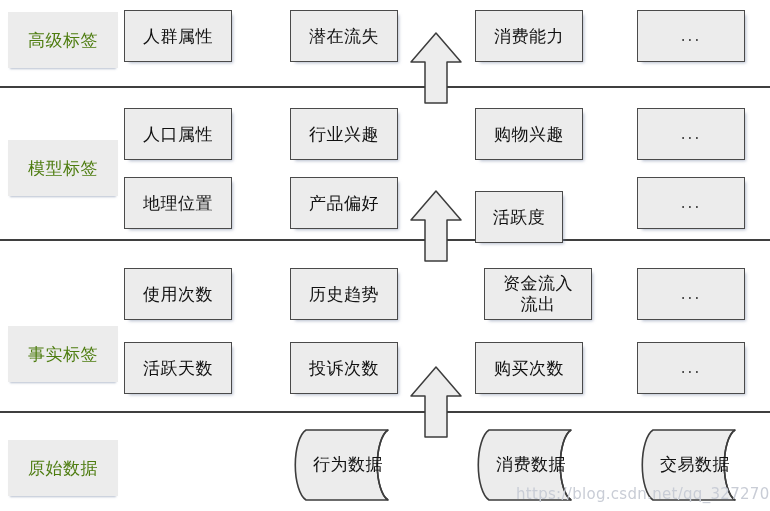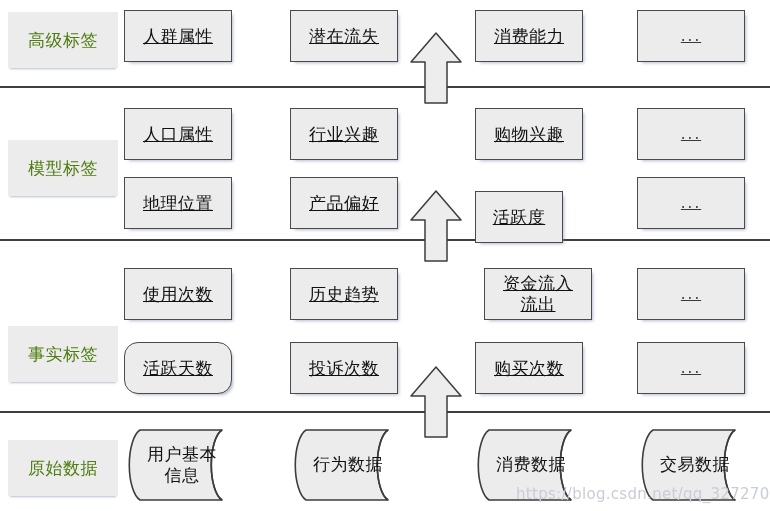--- a/index.html
+++ b/index.html
@@ -37,21 +37,20 @@
     background:#ececec;
     border:1.6px solid #4a4a4a;
     display:flex;align-items:center;justify-content:center;
     text-align:center;
     color:#111111;
     font-size:17px;
     line-height:1.22;
     letter-spacing:.5px;
     box-shadow:3px 3px 3px -2px rgba(120,135,165,.55);
     box-sizing:border-box;
-    text-decoration:underline;
   }
   .node.ellipsis{
     color:#3a3a3a;
     font-size:15px;
     letter-spacing:2px;
   }
   .node .two-line{white-space:pre-line;}
 
   
   .cyl{
@@ -151,45 +150,37 @@
     <span>历史趋势</span>
   </div>
   <div class="node" style="left:475px;top:268px;width:108px;height:52px;margin-left:9px;">
     <span class="two-line">资金流入
 流出</span>
   </div>
   <div class="node ellipsis" style="left:637px;top:268px;width:108px;height:52px;">
     <span>...</span>
   </div>
 
-  <div class="node" style="left:124px;top:342px;width:108px;height:52px;border-radius:14px;">
+  <div class="node" style="left:124px;top:342px;width:108px;height:52px;">
     <span>活跃天数</span>
   </div>
   <div class="node" style="left:290px;top:342px;width:108px;height:52px;">
     <span>投诉次数</span>
   </div>
   <div class="node" style="left:475px;top:342px;width:108px;height:52px;">
     <span>购买次数</span>
   </div>
   <div class="node ellipsis" style="left:637px;top:342px;width:108px;height:52px;">
     <span>...</span>
   </div>
 
   <div class="tier-label" style="left:8px;top:440px;width:110px;height:56px;">
     <span>原始数据</span>
   </div>
 
-  <div class="cyl" style="left:124px;top:428px;width:116px;height:74px;">
-    <svg width="116" height="74" viewBox="0 0 116 74" aria-hidden="true">
-      <path d="M 16 2 L 98 2 A 14 36 0 0 0 98 72 L 16 72 A 14 36 0 0 1 16 2 Z" fill="#ececec" stroke="#3d3d3d" stroke-width="1.6" stroke-linejoin="round"></path>
-      <path d="M 98 2 A 14 36 0 0 0 98 72" fill="none" stroke="#3d3d3d" stroke-width="1.6"></path>
-    </svg>
-    <div class="cyl-text" style="padding-right:16px;">用户基本
-信息</div>
-  </div>
 
   <div class="cyl" style="left:290px;top:428px;width:116px;height:74px;">
     <svg width="116" height="74" viewBox="0 0 116 74" aria-hidden="true">
       <path d="M 16 2 L 98 2 A 14 36 0 0 0 98 72 L 16 72 A 14 36 0 0 1 16 2 Z" fill="#ececec" stroke="#3d3d3d" stroke-width="1.6" stroke-linejoin="round"></path>
       <path d="M 98 2 A 14 36 0 0 0 98 72" fill="none" stroke="#3d3d3d" stroke-width="1.6"></path>
     </svg>
     <div class="cyl-text" style="padding-right:16px;">行为数据</div>
   </div>
 
   <div class="cyl" style="left:473px;top:428px;width:116px;height:74px;">

